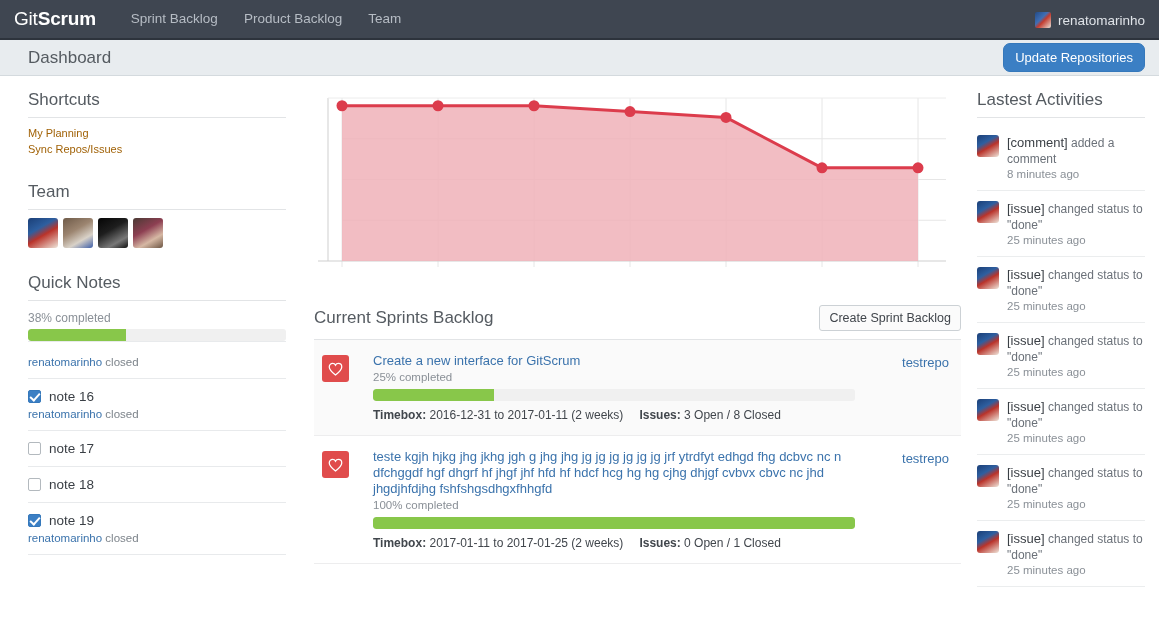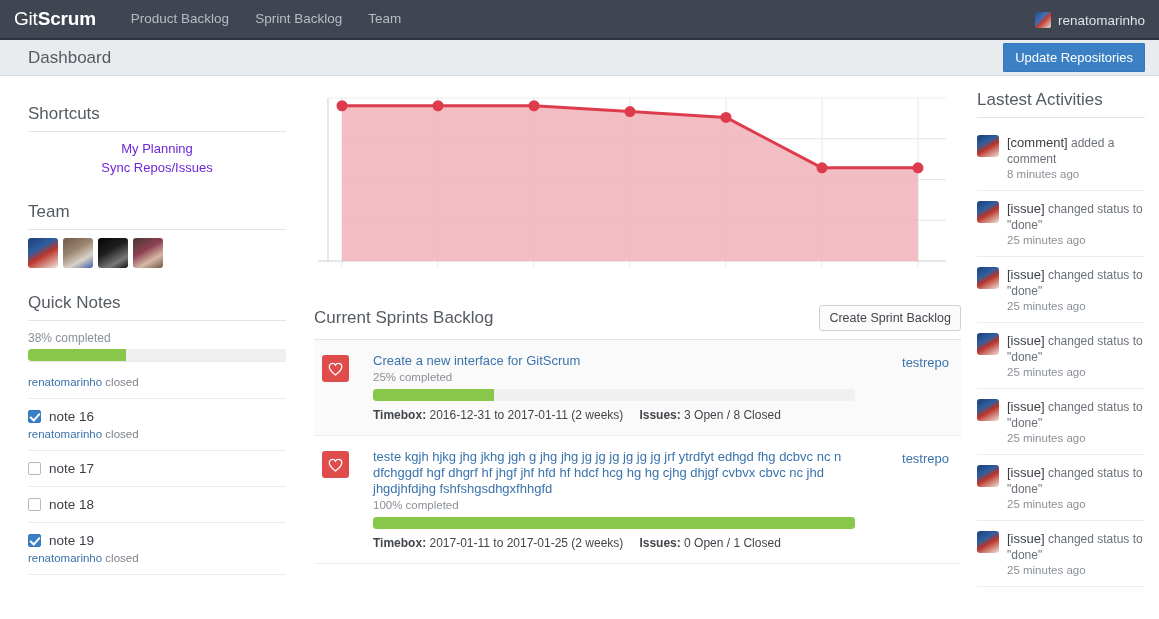--- a/index.html
+++ b/index.html
@@ -74,57 +74,56 @@
     font-size: 17px;
     color: #555b61;
     font-weight: 400;
     padding-left: 14px;
   }
   .btn-primary {
     position: absolute;
     right: 14px;
     background: #3b7fc4;
     border: 1px solid #3578bb;
-    border-radius: 1px;
+    border-radius: 7px;
     color: #fff;
     font-size: 13px;
     padding: 6px 11px;
     cursor: pointer;
     font-family: "Liberation Sans", sans-serif;
     white-space: nowrap;
   }
 
   
   .wrap {
     display: flex;
     height: 531px;
     padding: 0;
   }
-  .col-left  { width: 300px; padding: 14px 14px 0 28px; margin-top: 14px; }
+  .col-left  { width: 300px; padding: 14px 14px 0 28px; }
   .col-mid   { flex: 1; padding: 14px 8px 0 14px; }
   .col-right { width: 190px; padding: 14px 14px 0 8px; }
 
   
   .sec-title {
     font-size: 17px;
     font-weight: 400;
     color: #555b61;
     margin: 0 0 7px 0;
     padding-bottom: 7px;
     border-bottom: 1px solid #e2e4e6;
   }
   .sec-title.spaced { margin-top: 25px; }
   .shortcut-link {
     display: block;
-    color: #6d28d9;
-    font-size: 13px;
+    color: #a16207;
+    font-size: 11px;
     text-decoration: none;
     padding: 2px 0;
     cursor: pointer;
-    text-align: center;
   }
 
   .team-avatars { display: flex; gap: 5px; margin-top: 8px; }
   .t-av { width: 30px; height: 30px; border-radius: 3px; flex: none; cursor: pointer; }
   .t-av.a1 { background: linear-gradient(150deg,#1b3f77 0%,#2e5fa0 35%,#b9332a 55%,#efe7dc 100%); }
   .t-av.a2 { background: linear-gradient(150deg,#6e5a48 0%,#9c8570 40%,#d9d2c8 70%,#3d5ea8 100%); }
   .t-av.a3 { background: linear-gradient(150deg,#050505 0%,#1e1e1e 40%,#787878 75%,#101010 100%); }
   .t-av.a4 { background: linear-gradient(150deg,#4a3a34 0%,#8d3f52 40%,#d6b8a4 70%,#6c5543 100%); }
 
   .qn-pct { font-size: 12px; color: #8a9097; margin: 10px 0 4px 0; }
@@ -258,22 +257,22 @@
   .act-time { font-size: 11.5px; color: #8a9097; margin-top: 1px; }
 </style>
 </head>
 <body>
 
 <div class="navbar">
   <div class="brand">
     <span class="b-light">Git</span><span class="b-bold">Scrum</span>
   </div>
   <div class="nav-links">
+    <div class="nav-link">Sprint Backlog</div>
     <div class="nav-link">Product Backlog</div>
-    <div class="nav-link">Sprint Backlog</div>
     <div class="nav-link">Team</div>
   </div>
   <div class="nav-right">
     <div class="nav-avatar"></div>
     <div class="nav-user">renatomarinho</div>
   </div>
 </div>
 
 <div class="subheader">
   <div class="page-title">Dashboard</div>

